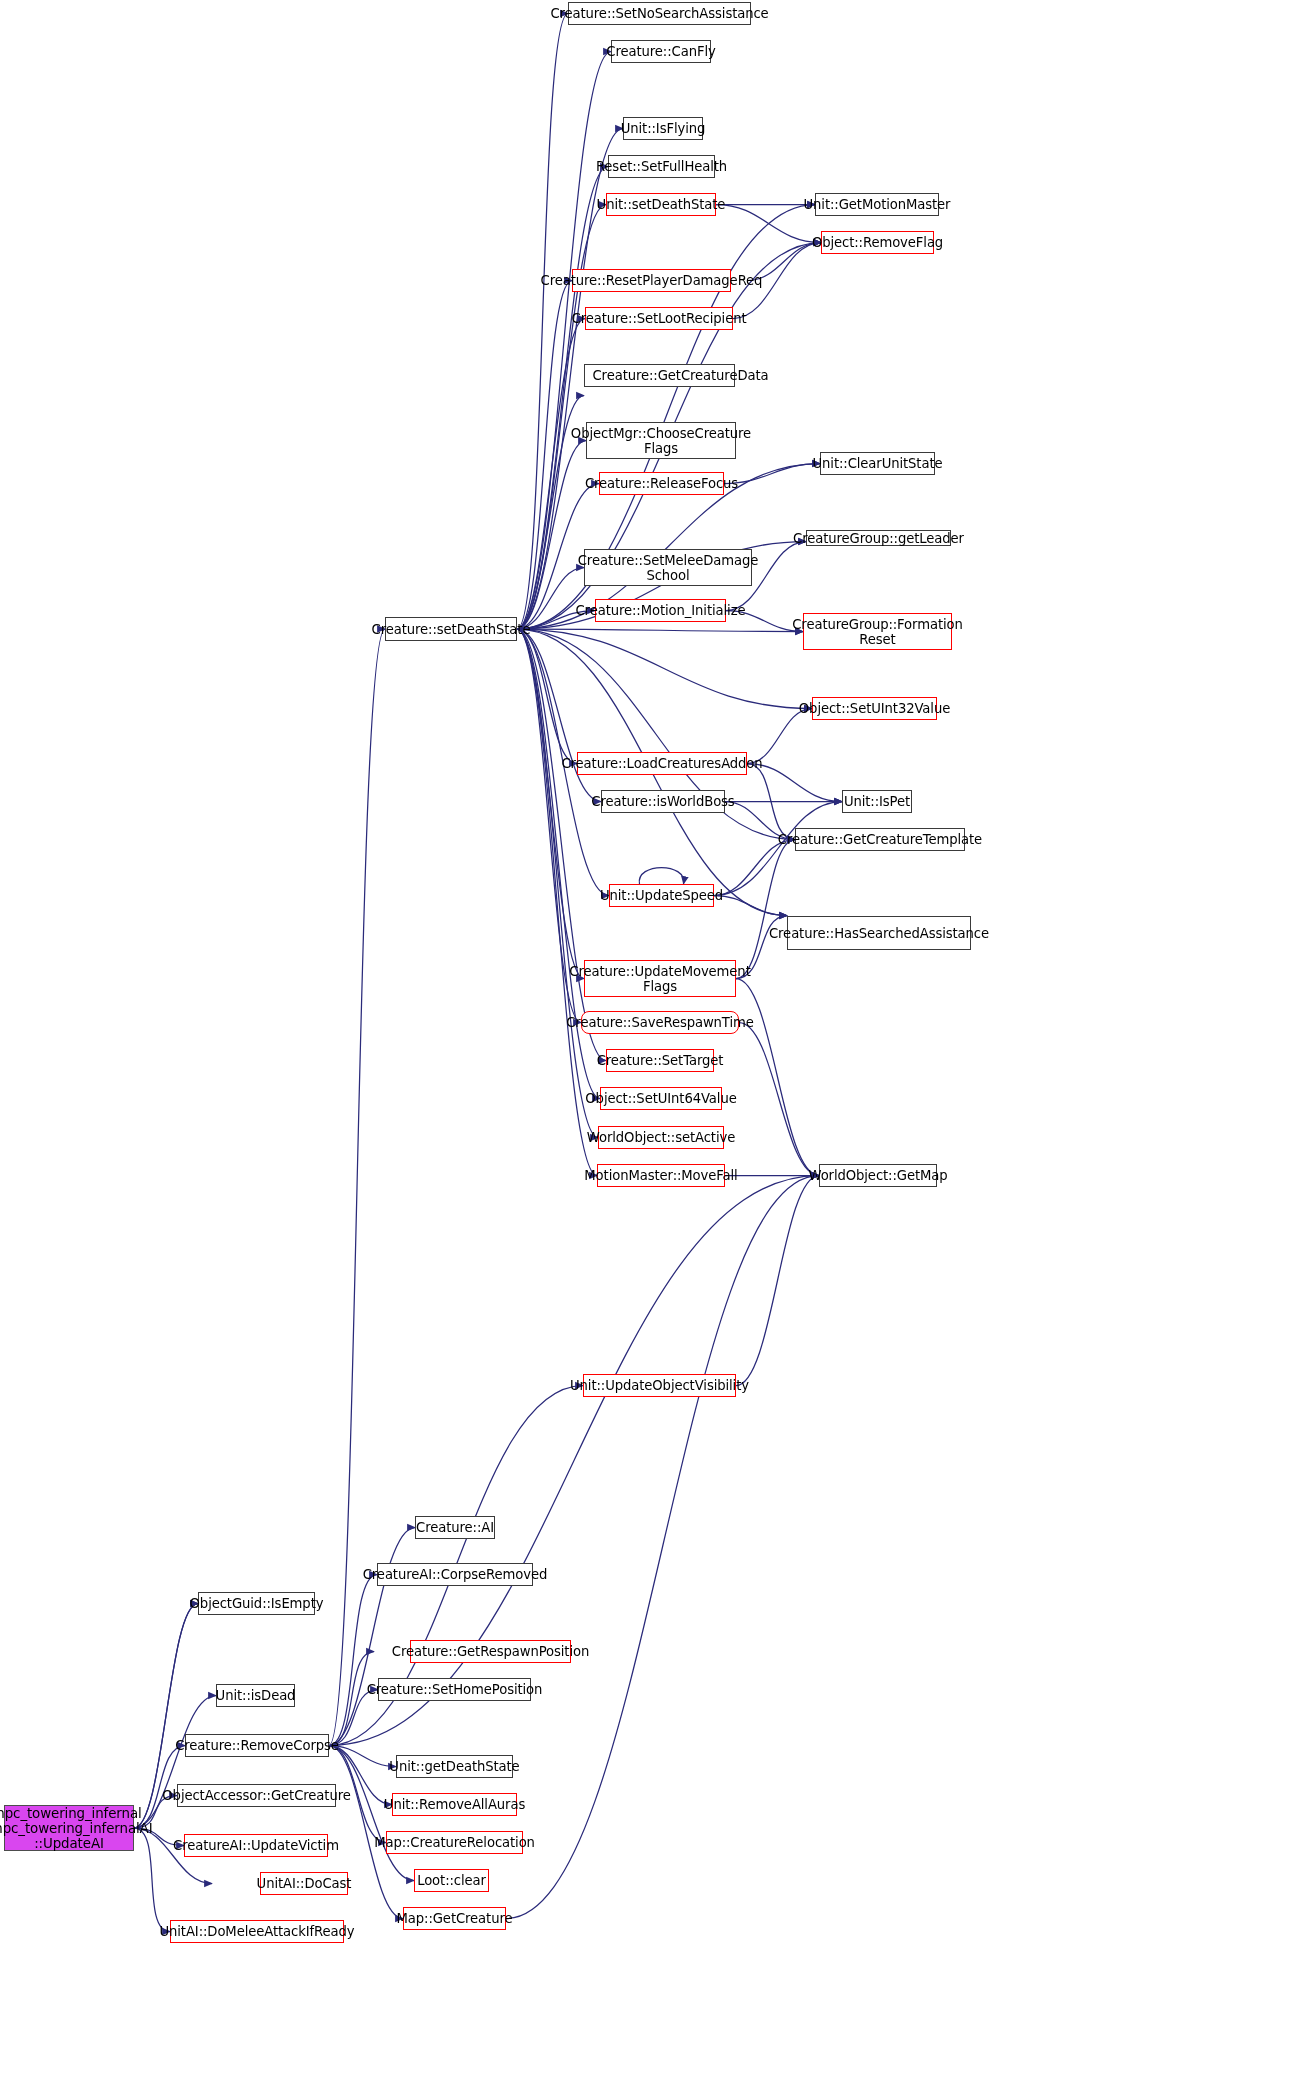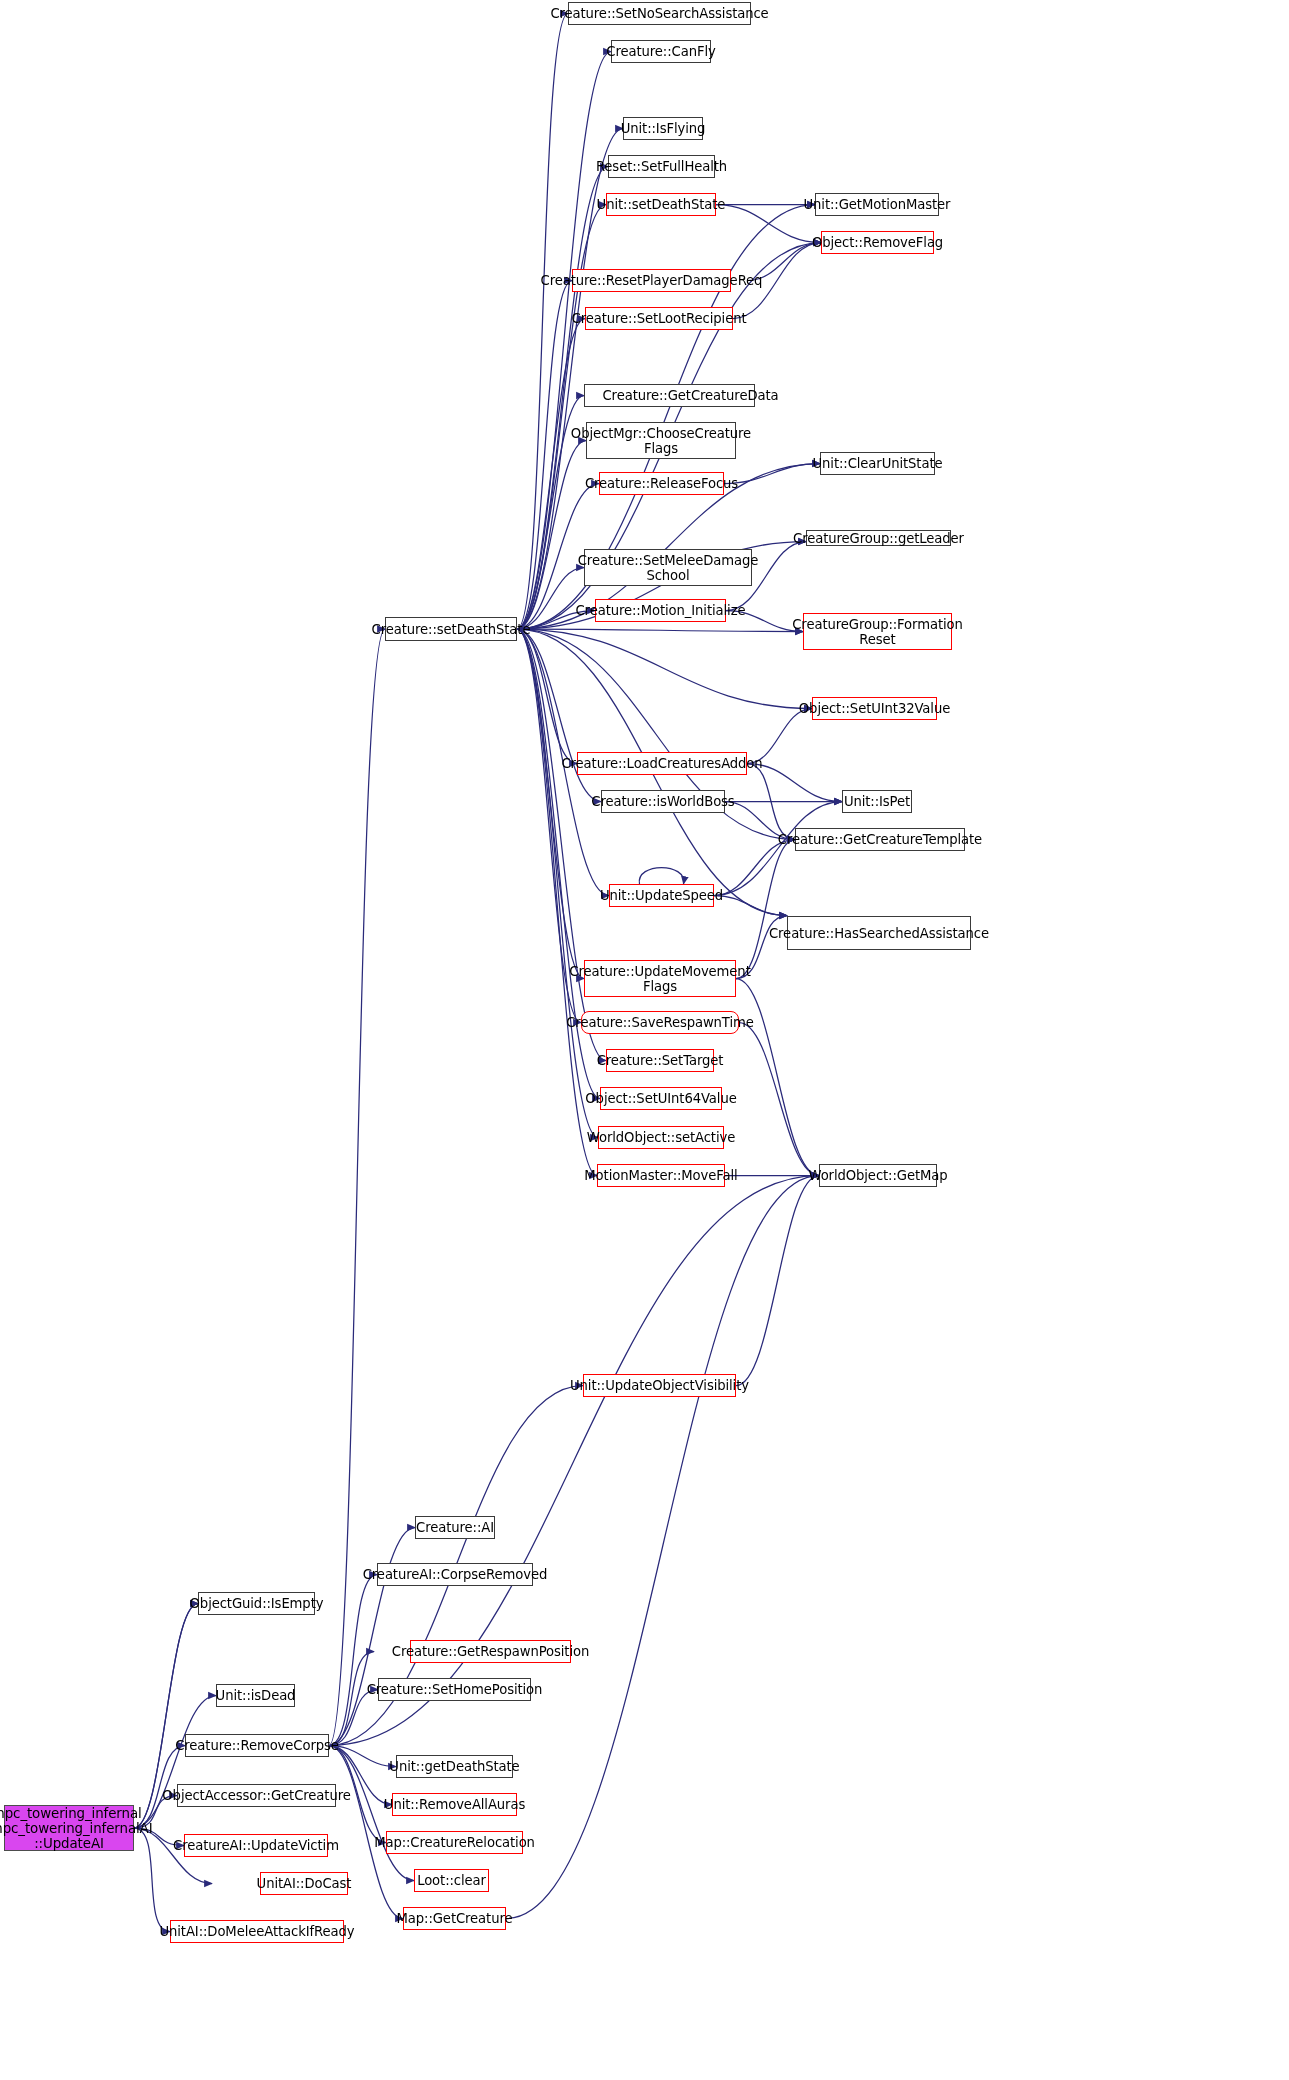--- a/index.html
+++ b/index.html
@@ -138,21 +138,21 @@
     <div class="node red" style="left: 414px; top: 1869px; width: 75px; height: 23px;">Loot::clear</div>
     <div class="node red" style="left: 403px; top: 1907px; width: 103px; height: 23px;">Map::GetCreature</div>
     <div class="node" style="left: 385px; top: 617px; width: 132px; height: 24px;">Creature::setDeathState</div>
     <div class="node" style="left: 568px; top: 2px; width: 183px; height: 23px;">Creature::SetNoSearchAssistance</div>
     <div class="node" style="left: 611px; top: 40px; width: 100px; height: 23px;">Creature::CanFly</div>
     <div class="node" style="left: 623px; top: 117px; width: 80px; height: 23px;">Unit::IsFlying</div>
     <div class="node" style="left: 608px; top: 155px; width: 107px; height: 23px;">Reset::SetFullHealth</div>
     <div class="node red" style="left: 606px; top: 193px; width: 110px; height: 23px;">Unit::setDeathState</div>
     <div class="node red" style="left: 572px; top: 269px; width: 159px; height: 23px;">Creature::ResetPlayerDamageReq</div>
     <div class="node red" style="left: 585px; top: 307px; width: 148px; height: 23px;">Creature::SetLootRecipient</div>
-    <div class="node" style="left: 584px; top: 384px; width: 171px; height: 23px; padding-left: 45px;">Creature::GetCreatureData</div>
+    <div class="node" style="left: 584px; top: 364px; width: 151px; height: 23px; padding-left: 45px;">Creature::GetCreatureData</div>
     <div class="node" style="left: 586px; top: 422px; width: 150px; height: 37px;">ObjectMgr::ChooseCreature
 Flags</div>
     <div class="node red" style="left: 599px; top: 472px; width: 125px; height: 23px;">Creature::ReleaseFocus</div>
     <div class="node" style="left: 584px; top: 549px; width: 168px; height: 37px;">Creature::SetMeleeDamage
 School</div>
     <div class="node red" style="left: 595px; top: 599px; width: 131px; height: 23px;">Creature::Motion_Initialize</div>
     <div class="node red" style="left: 577px; top: 752px; width: 170px; height: 23px;">Creature::LoadCreaturesAddon</div>
     <div class="node" style="left: 601px; top: 790px; width: 124px; height: 23px;">Creature::isWorldBoss</div>
     <div class="node red" style="left: 609px; top: 884px; width: 105px; height: 23px;">Unit::UpdateSpeed</div>
     <div class="node red" style="left: 584px; top: 960px; width: 152px; height: 37px;">Creature::UpdateMovement

